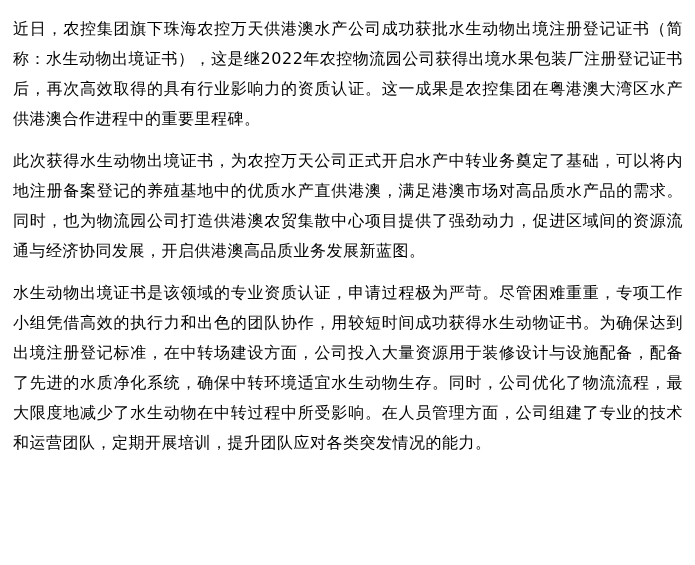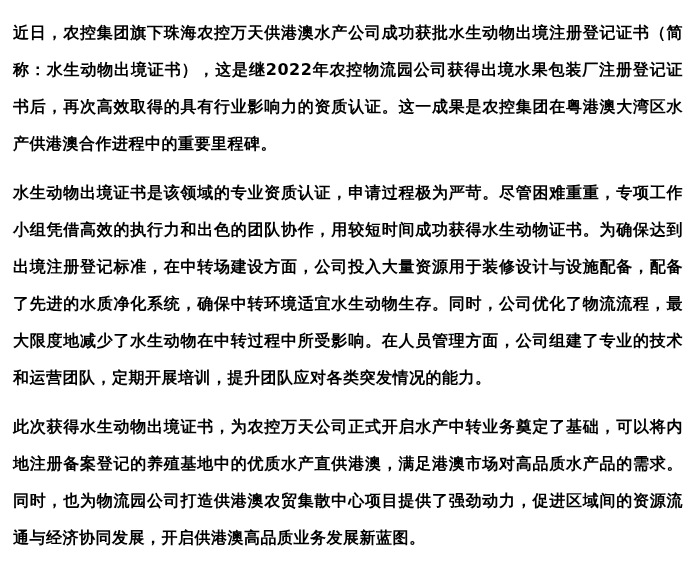--- a/index.html
+++ b/index.html
@@ -15,32 +15,32 @@
   }
   .article-body {
     box-sizing: border-box;
     width: 695px;
     padding: 14px 12px 10px 13px;
     background: #ffffff;
   }
   .article-body p {
     margin: 0 0 12px 0;
     font-size: 16px;
-    line-height: 37px;
-    font-weight: 700;
+    line-height: 30px;
+    font-weight: 400;
     color: #000000;
     letter-spacing: 0.5px;
     text-align: justify;
     text-justify: inter-ideograph;
     word-break: break-all;
   }
   .article-body p:last-child {
     margin-bottom: 0;
   }
 </style>
 </head>
 <body>
 
 <div class="article-body">
   <p>近日，农控集团旗下珠海农控万天供港澳水产公司成功获批水生动物出境注册登记证书（简称：水生动物出境证书），这是继2022年农控物流园公司获得出境水果包装厂注册登记证书后，再次高效取得的具有行业影响力的资质认证。这一成果是农控集团在粤港澳大湾区水产供港澳合作进程中的重要里程碑。</p>
+  <p>此次获得水生动物出境证书，为农控万天公司正式开启水产中转业务奠定了基础，可以将内地注册备案登记的养殖基地中的优质水产直供港澳，满足港澳市场对高品质水产品的需求。同时，也为物流园公司打造供港澳农贸集散中心项目提供了强劲动力，促进区域间的资源流通与经济协同发展，开启供港澳高品质业务发展新蓝图。</p>
   <p>水生动物出境证书是该领域的专业资质认证，申请过程极为严苛。尽管困难重重，专项工作小组凭借高效的执行力和出色的团队协作，用较短时间成功获得水生动物证书。为确保达到出境注册登记标准，在中转场建设方面，公司投入大量资源用于装修设计与设施配备，配备了先进的水质净化系统，确保中转环境适宜水生动物生存。同时，公司优化了物流流程，最大限度地减少了水生动物在中转过程中所受影响。在人员管理方面，公司组建了专业的技术和运营团队，定期开展培训，提升团队应对各类突发情况的能力。</p>
-  <p>此次获得水生动物出境证书，为农控万天公司正式开启水产中转业务奠定了基础，可以将内地注册备案登记的养殖基地中的优质水产直供港澳，满足港澳市场对高品质水产品的需求。同时，也为物流园公司打造供港澳农贸集散中心项目提供了强劲动力，促进区域间的资源流通与经济协同发展，开启供港澳高品质业务发展新蓝图。</p>
 </div>
 
 </body></html>

